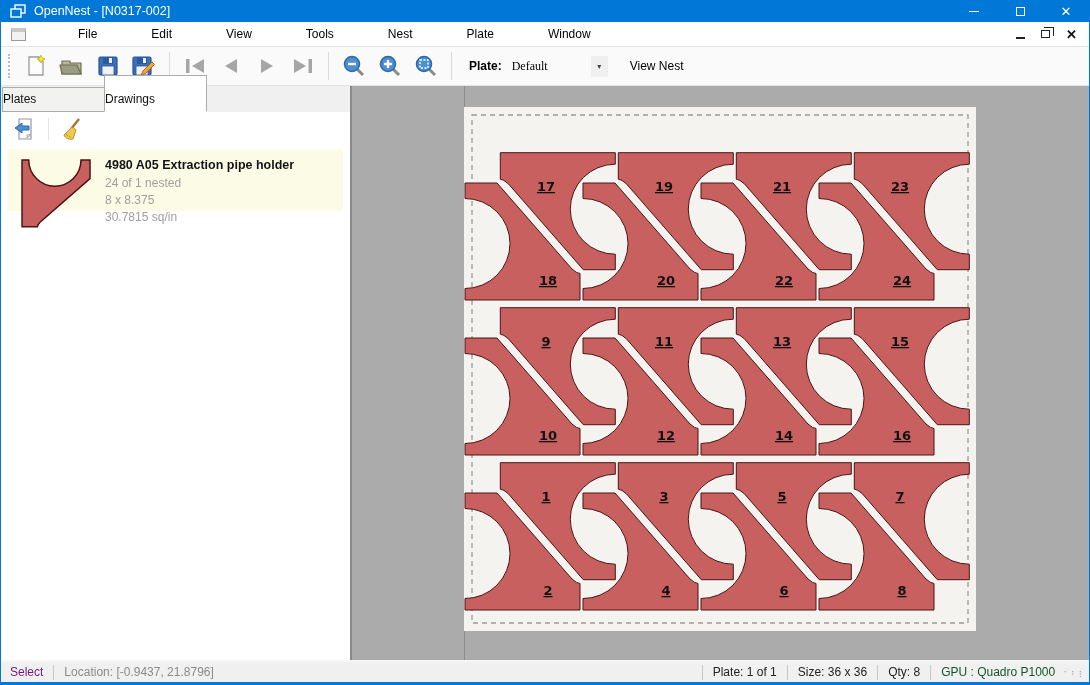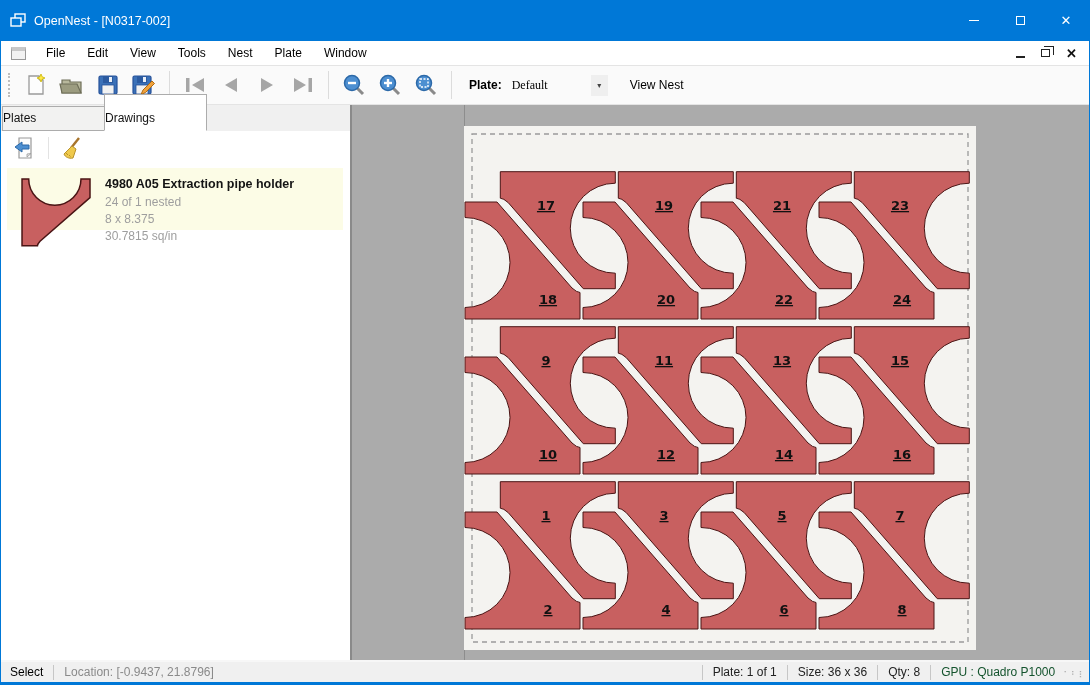--- a/index.html
+++ b/index.html
@@ -4,30 +4,30 @@
 <style>
   * { margin:0; padding:0; box-sizing:border-box; }
   html,body { background:#666; }
   body { font-family:"Liberation Sans", sans-serif; }
   .window {
     position:relative; width:1090px; height:685px; background:#fff;
     border-left:1px solid #0078D7; border-right:1px solid #0078D7;
     overflow:hidden; display:flex; flex-direction:column;
   }
   
-  .titlebar { height:41px; background:#0078D7; display:flex; align-items:center; flex:0 0 auto; }
+  .titlebar { height:22px; background:#0078D7; display:flex; align-items:center; flex:0 0 auto; }
   .app-icon { margin:0 7px 0 9px; width:17px; height:17px; flex:0 0 auto; }
   .title-text { color:#fff; font-size:12.5px; }
   .tb-spacer { flex:1; }
   .caption-btn { width:46px; height:31px; display:flex; align-items:center; justify-content:center; color:#fff; }
   .glyph-min { width:10px; border-top:1px solid #fff; display:block; }
   .glyph-max { width:9px; height:9px; border:1px solid #fff; display:block; }
   .glyph-close { font-size:13px; line-height:1; }
   
-  .menubar { height:24px; background:#fff; display:flex; align-items:center; flex:0 0 auto; }
+  .menubar { height:24px; background:#fff; display:flex; align-items:center; flex:0 0 auto;gap:32px; }
   .mdi-icon { width:15px; height:13px; margin:0 9px 0 10px; background:#f2f2f2; border:1px solid #999; border-top:4px solid #c8c8c8; }
   .menu-item { font-size:12px; color:#000; padding:4px 11px; }
   .mdi-controls { margin-left:auto; display:flex; align-items:center; gap:16px; padding-right:12px; }
   .mdi-min { width:9px; border-top:2px solid #222; display:block; margin-top:8px; }
   .mdi-restore { position:relative; width:9px; height:8px; border:1px solid #222; background:#fff; display:block; }
   .mdi-restore:before { content:""; position:absolute; left:2px; top:-4px; width:9px; height:8px; border:1px solid #222; border-bottom:none; border-left:none; }
   .mdi-close { font-size:13px; font-weight:bold; color:#111; line-height:1; }
   
   .toolbar { height:40px; background:#FAFAFA; border-top:1px solid #E4E4E4; border-bottom:1px solid #E4E4E4; display:flex; align-items:center; padding-left:4px; flex:0 0 auto; }
   .grip { height:24px; border-left:2px dotted #BDBDBD; margin:0 8px 0 3px; }
@@ -55,21 +55,21 @@
   
   .canvas { flex:1; position:relative; background:#ABABAB; overflow:hidden; }
   .axis-line { position:absolute; left:112px; top:0; bottom:0; width:1px; background:#8D8D8D; }
   .plate { position:absolute; left:112px; top:21px; width:512px; height:524px; background:#F4F3F0; }
   .part { fill:#C86060; stroke:#4A1414; stroke-width:1; }
   .part-label { font-family:"DejaVu Sans", sans-serif; font-size:13px; font-weight:bold; fill:#111; text-anchor:middle; text-decoration:underline; }
   .plate-outline { fill:none; stroke:#9A9A9A; stroke-width:1.3; stroke-dasharray:5 4; }
   
   .statusbar { height:22px; background:#F0F0F0; border-top:2px solid #F7F7F7; display:flex; align-items:center; font-size:12px; flex:0 0 auto; }
   .ssep { width:1px; height:15px; background:#C6C6C6; margin:0 10px; }
-  .st-mode { margin-left:9px; color:#000000; }
+  .st-mode { margin-left:9px; color:#701a75; }
   .st-loc { color:#8A8A8A; }
   .st-spacer { flex:1; }
   .st-plain { color:#222; }
   .st-gpu { color:#14532d; }
   .size-grip { margin:6px 3px 0 8px; color:#AFAFAF; font-size:9px; letter-spacing:1px; }
   .accent-bottom { height:3px; background:#0078D7; flex:0 0 auto; }
 </style>
 </head>
 <body>
 

